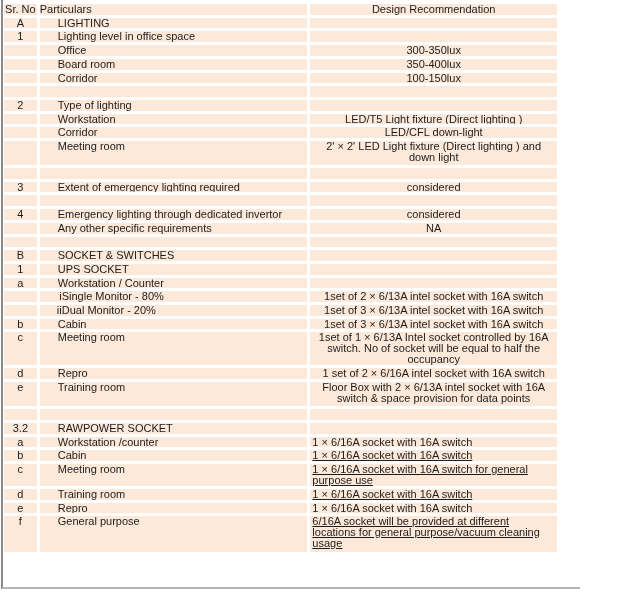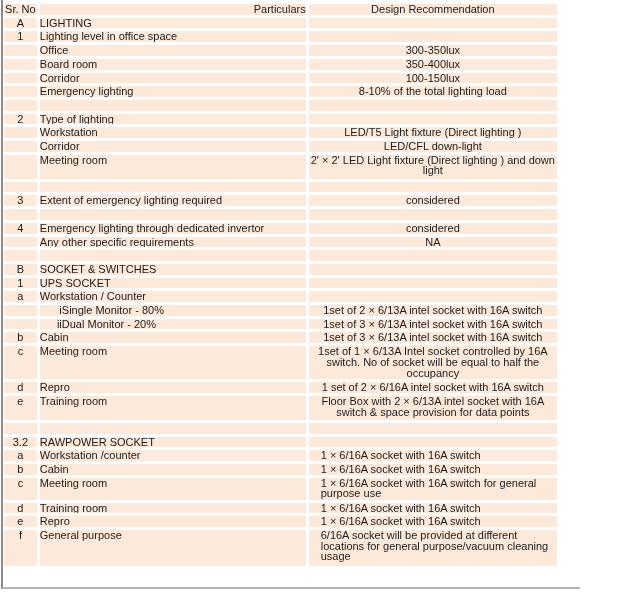--- a/index.html
+++ b/index.html
@@ -22,25 +22,25 @@
     background:#FDE9D9;
     color:#1c1c1c;
     font-size:11px;line-height:10.7px;
     height:10.7px;
     padding:0;vertical-align:top;
     overflow:hidden;
     white-space:normal;
     word-wrap:break-word;
   }
   td.c1{text-align:center;}
-  td.c2{text-align:left;padding-left:0;}
+  td.c2{text-align:left;padding-left:18px;}
   td.c2.pfx{padding-left:12px;}
   td.c2 .roman{display:inline-block;width:10px;text-align:right;}
   td.c3{text-align:center;padding:0 2px;margin-top:36px;}
-  td.c3.al{text-align:left;padding-left:12px;}
+  td.c3.al{text-align:left;padding-left:2px;text-decoration:underline;}
   tr.h22 td{height:22px;}
   tr.h24 td{height:24px;}
   tr.h33 td{height:33px;}
   tr.h36 td{height:36px;}
 </style>
 </head>
 <body>
 
 <div class="sheet">
   <div class="edge-v"></div>
@@ -48,21 +48,21 @@
 
   <table>
     <colgroup>
         <col class="w1">
         <col class="w2">
         <col class="w3">
       </colgroup>
     <thead>
       <tr>
         <td class="c1" style="text-align:center;">Sr. No</td>
-        <td class="c2" style="text-align:right;padding-left:0;">Particulars</td>
+        <td class="c2" style="text-align:left;padding-left:0;">Particulars</td>
         <td class="c3">Design Recommendation</td>
       </tr>
     </thead>
     <tbody id="rows-body">
         <tr>
           <td class="c1">A</td>
           <td class="c2">LIGHTING</td>
           <td class="c3"></td>
         </tr>
         <tr>
@@ -77,25 +77,20 @@
         </tr>
         <tr>
           <td class="c1"></td>
           <td class="c2">Board room</td>
           <td class="c3">350-400lux</td>
         </tr>
         <tr>
           <td class="c1"></td>
           <td class="c2">Corridor</td>
           <td class="c3">100-150lux</td>
-        </tr>
-        <tr>
-          <td class="c1"></td>
-          <td class="c2">Emergency lighting</td>
-          <td class="c3">8-10% of the total lighting load</td>
         </tr>
         <tr>
           <td class="c1"></td>
           <td class="c2"></td>
           <td class="c3"></td>
         </tr>
         <tr>
           <td class="c1">2</td>
           <td class="c2">Type of lighting</td>
           <td class="c3"></td>

